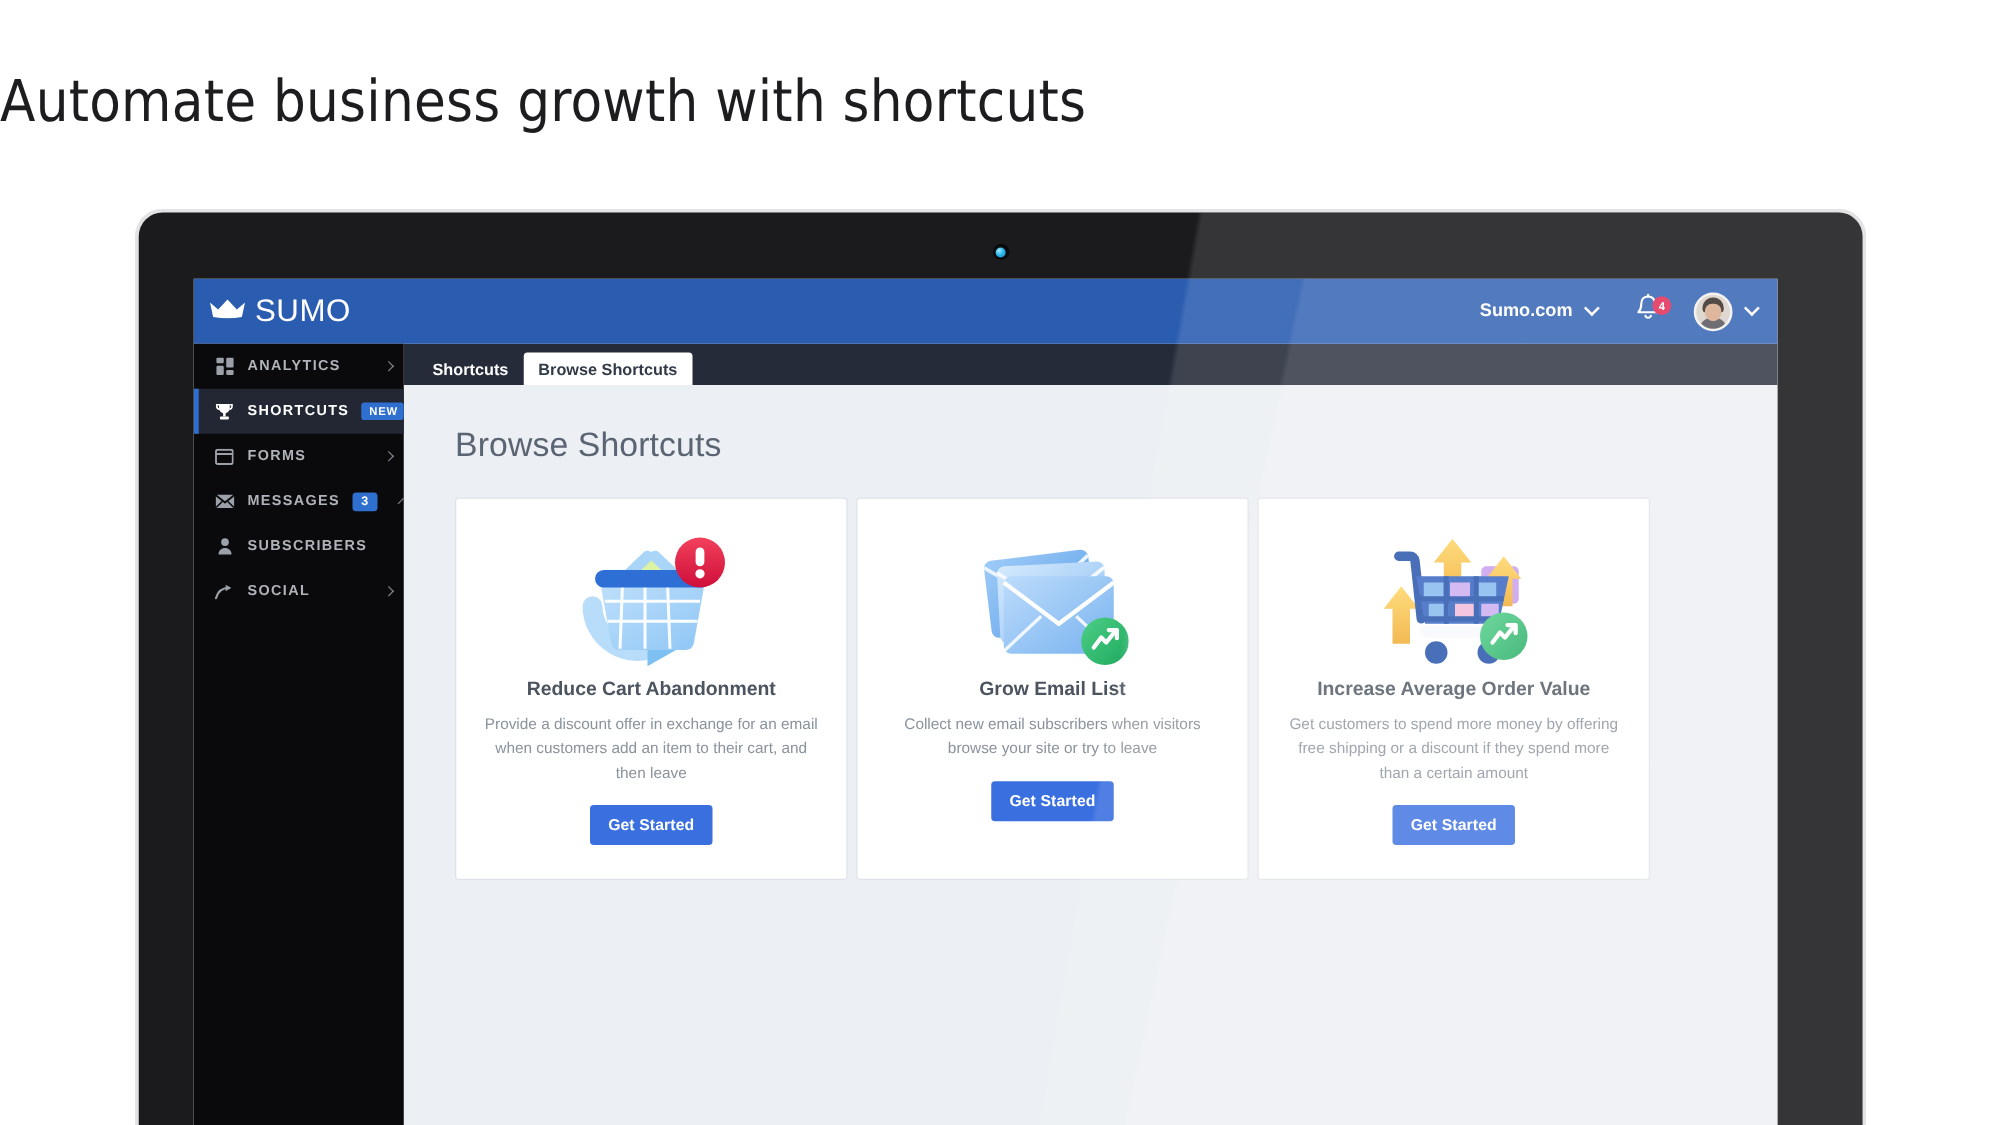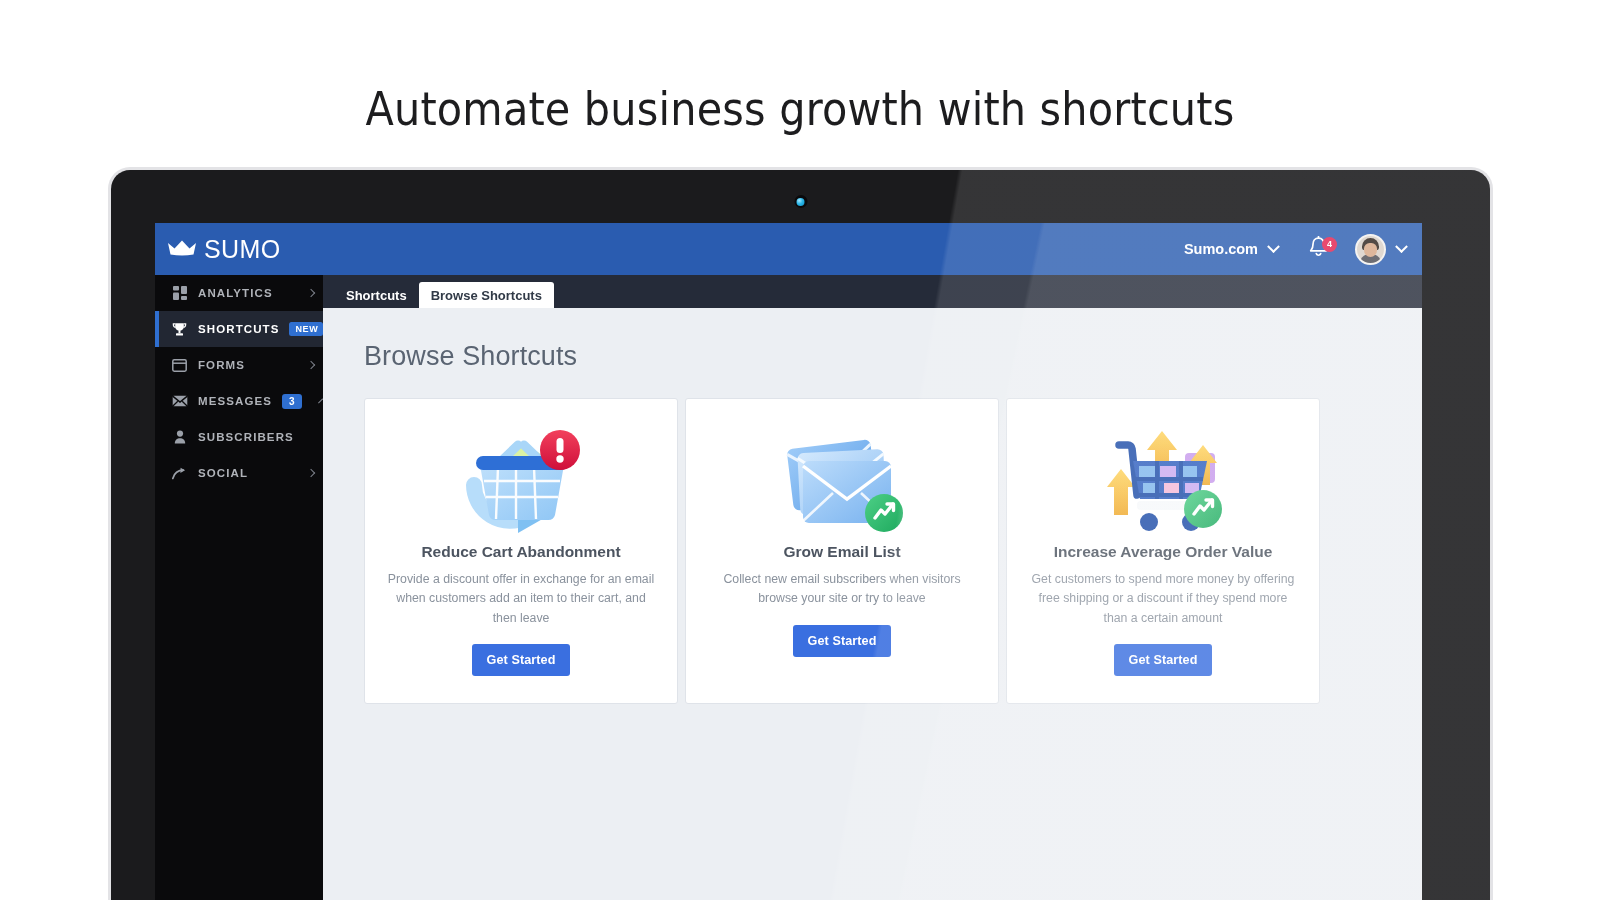--- a/index.html
+++ b/index.html
@@ -10,28 +10,26 @@
     font-family: "Liberation Sans", sans-serif;
     overflow: hidden;
   }
 
   #stage { position: relative; width: 1600px; height: 900px; background: #fff; }
 
   
   .headline {
     position: absolute;
     top: 54px; left: 0; width: 1600px;
-    text-align: center;
     font-family: "DejaVu Sans Condensed", "Liberation Sans Narrow", "Liberation Sans", sans-serif;
     font-size: 46px;
     font-weight: 300;
     letter-spacing: .2px;
     color: #1d1d1f;
     white-space: nowrap;
-    margin-top: 28px;
   }
 
   
   .laptop {
     position: absolute;
     left: 108px; top: 167px;
     width: 1385px; height: 760px;
     background: #1b1b1d;
     border-radius: 22px 22px 0 0;
     border: 3px solid #e3e3e6;

